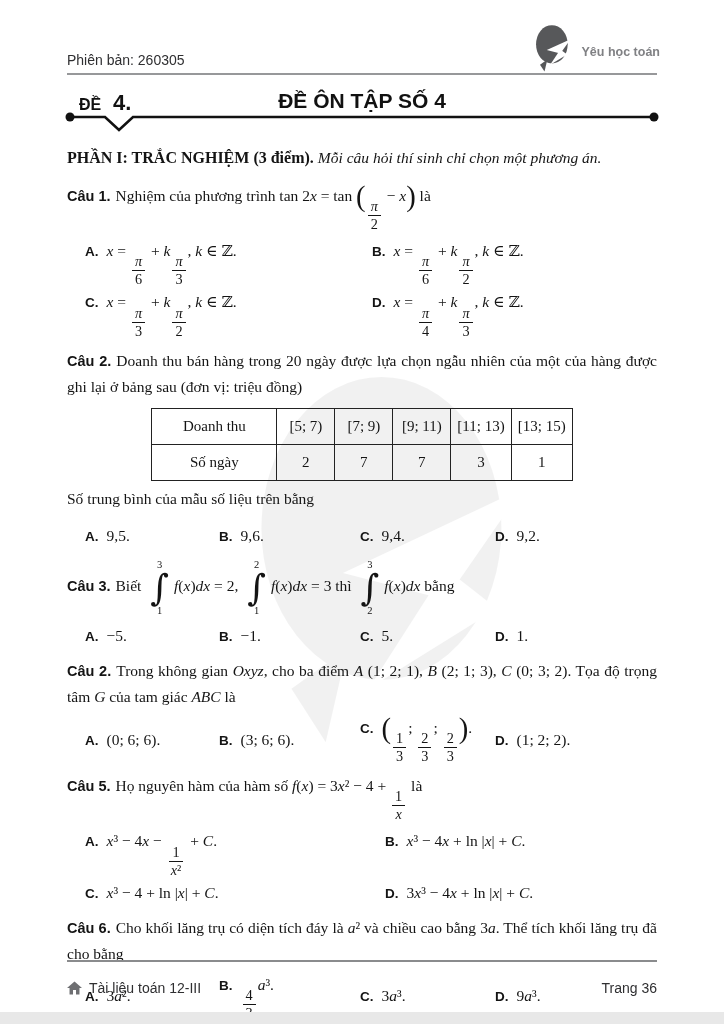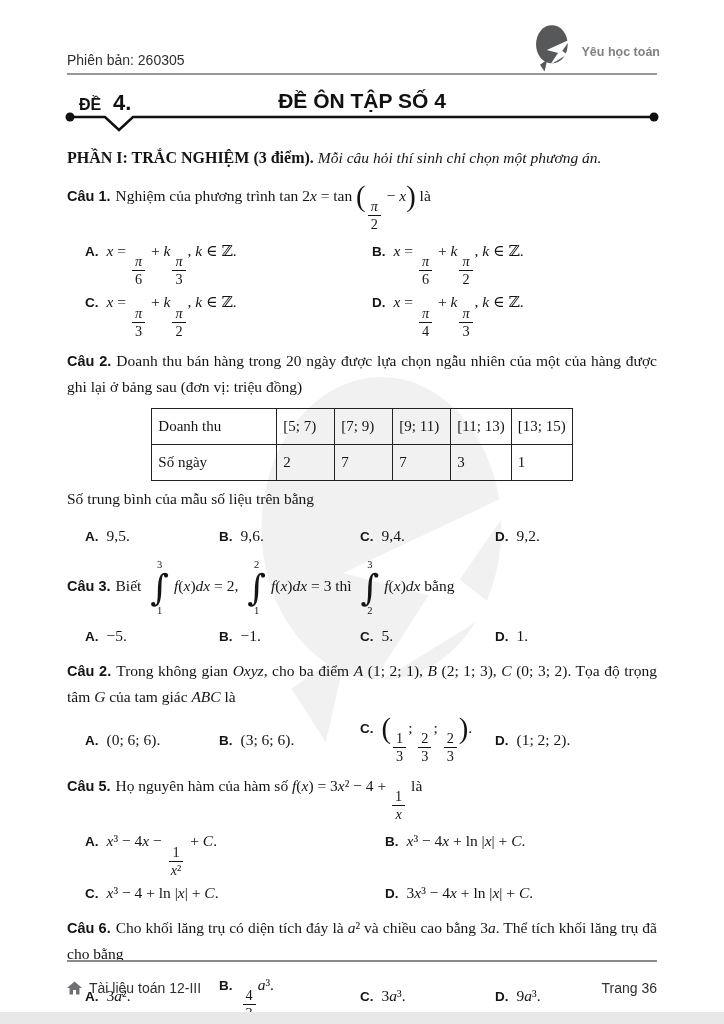--- a/index.html
+++ b/index.html
@@ -49,21 +49,21 @@
   .fr .nu{border-bottom:1px solid currentColor;padding:0 3px 1px 3px;}
   .fr .de{padding:1px 3px 0 3px;}
   .int{display:inline-flex;flex-direction:column;align-items:center;vertical-align:middle;
        line-height:1;margin:0 5px;}
   .int .lim{font-size:10.5px;line-height:1.25;}
   .int .ig{font-size:36px;line-height:0.92;font-family:"DejaVu Serif",serif;}
   .bp{font-size:1.85em;line-height:0;vertical-align:-0.16em;font-weight:400;}
 
   
   .dtable{border-collapse:collapse;margin:9px auto 5px auto;font-size:15px;}
-  .dtable td{border:1.4px solid #222;height:35px;padding:0 6px;}
+  .dtable td{border:1.4px solid #222;text-align:center;height:35px;padding:0 6px;}
   .dtable td:first-child{width:112px;}
   .dtable td:not(:first-child){min-width:45px;}
 
   
   .footer{position:absolute;left:67px;top:960px;width:590px;border-top:2.5px solid #8a8b8d;
           display:flex;justify-content:space-between;align-items:center;padding-top:18px;}
   .f-left{display:flex;align-items:center;gap:7px;font-family:"Liberation Sans",sans-serif;
           font-size:14px;color:#2f2f31;}
   .f-right{font-family:"Liberation Sans",sans-serif;font-size:14px;color:#2f2f31;}
 </style>

